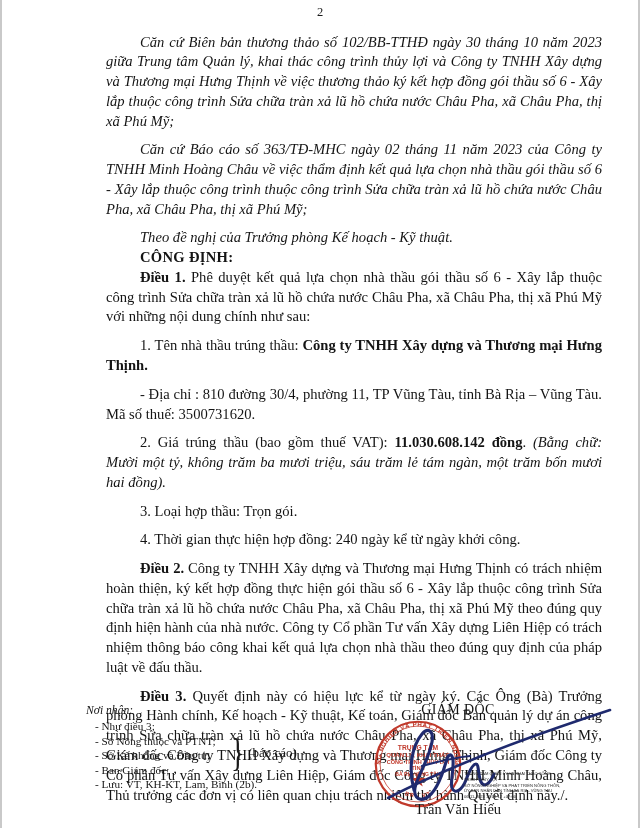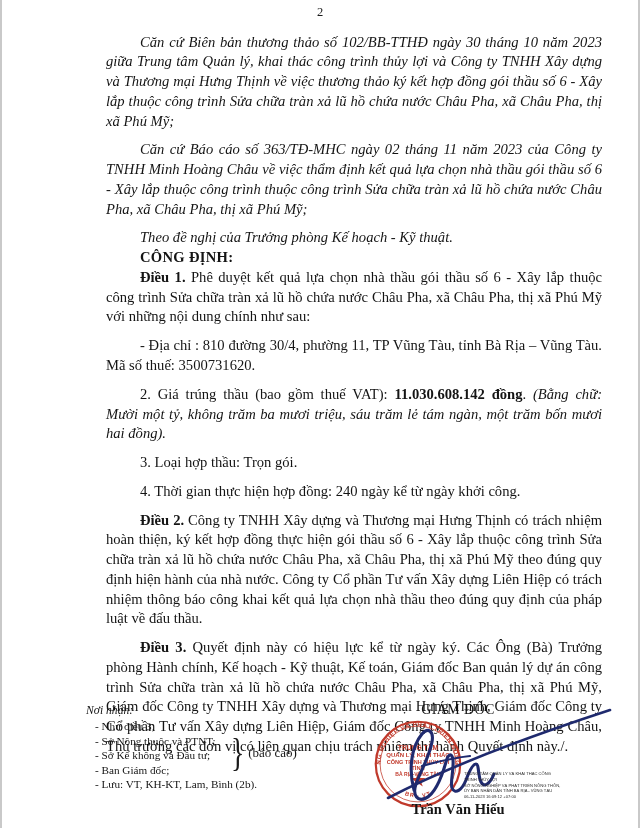--- a/index.html
+++ b/index.html
@@ -125,21 +125,21 @@
     font-weight: normal;
     font-size: 14px;
     letter-spacing: 0.4px;
   }
   .sig-name {
     position: absolute;
     left: 0;
     top: 101px;
     width: 200px;
     text-align: center;
-    font-weight: bold;
+    font-weight: normal;
     font-size: 14.5px;
   }
   .seal {
     position: absolute;
     left: 12px;
     top: 16px;
     width: 96px;
     height: 96px;
   }
   .scribble {
@@ -173,20 +173,21 @@
   <div class="body-area">
 
     <p class="para italic gap">Căn cứ Biên bản thương thảo số 102/BB-TTHĐ ngày 30 tháng 10 năm 2023 giữa Trung tâm Quản lý, khai thác công trình thủy lợi và Công ty TNHH Xây dựng và Thương mại Hưng Thịnh về việc thương thảo ký kết hợp đồng gói thầu số 6 - Xây lắp thuộc công trình Sửa chữa tràn xả lũ hồ chứa nước Châu Pha, xã Châu Pha, thị xã Phú Mỹ;</p>
     <p class="para italic gap">Căn cứ Báo cáo số 363/TĐ-MHC ngày 02 tháng 11 năm 2023 của Công ty TNHH Minh Hoàng Châu về việc thẩm định kết quả lựa chọn nhà thầu gói thầu số 6 - Xây lắp thuộc công trình thuộc công trình Sửa chữa tràn xả lũ hồ chứa nước Châu Pha, xã Châu Pha, thị xã Phú Mỹ;</p>
     <p class="para italic gap">Theo đề nghị của Trưởng phòng Kế hoạch - Kỹ thuật.</p>
 
     <p class="para heading-decision">CÔNG ĐỊNH:</p>
 
     <p class="para"><span class="bold">Điều 1.</span><span> Phê duyệt kết quả lựa chọn nhà thầu gói thầu số 6 - Xây lắp thuộc công trình Sửa chữa tràn xả lũ hồ chứa nước Châu Pha, xã Châu Pha, thị xã Phú Mỹ với những nội dung chính như sau:</span></p>
 
+    <p class="para gap sub-item"><span>1.</span><span> Tên nhà thầu trúng thầu: </span><span class="bold">Công ty TNHH Xây dựng và Thương mại Hưng Thịnh.</span></p>
 
     <p class="para gap sub-item"><span>-</span><span> Địa chỉ : 810 đường 30/4, phường 11, TP Vũng Tàu, tỉnh Bà Rịa – Vũng Tàu. Mã số thuế: 3500731620.</span></p>
 
     <p class="para gap sub-item"><span>2.</span><span> Giá trúng thầu (bao gồm thuế VAT): </span><span class="bold">11.030.608.142 đồng</span><span>. </span><span class="italic">(Bằng chữ: Mười một tỷ, không trăm ba mươi triệu, sáu trăm lẻ tám ngàn, một trăm bốn mươi hai đồng).</span></p>
 
     <p class="para gap sub-item"><span>3.</span><span> Loại hợp thầu: Trọn gói.</span></p>
 
     <p class="para gap sub-item"><span>4.</span><span> Thời gian thực hiện hợp đồng: 240 ngày kể từ ngày khởi công.</span></p>
 
     <p class="para gap"><span class="bold">Điều 2.</span><span> Công ty TNHH Xây dựng và Thương mại Hưng Thịnh có trách nhiệm hoàn thiện, ký kết hợp đồng thực hiện gói thầu số 6 - Xây lắp thuộc công trình Sửa chữa tràn xả lũ hồ chứa nước Châu Pha, xã Châu Pha, thị xã Phú Mỹ theo đúng quy định hiện hành của nhà nước. Công ty Cổ phần Tư vấn Xây dựng Liên Hiệp có trách nhiệm thông báo công khai kết quả lựa chọn nhà thầu theo đúng quy định của pháp luật về đấu thầu.</span></p>

